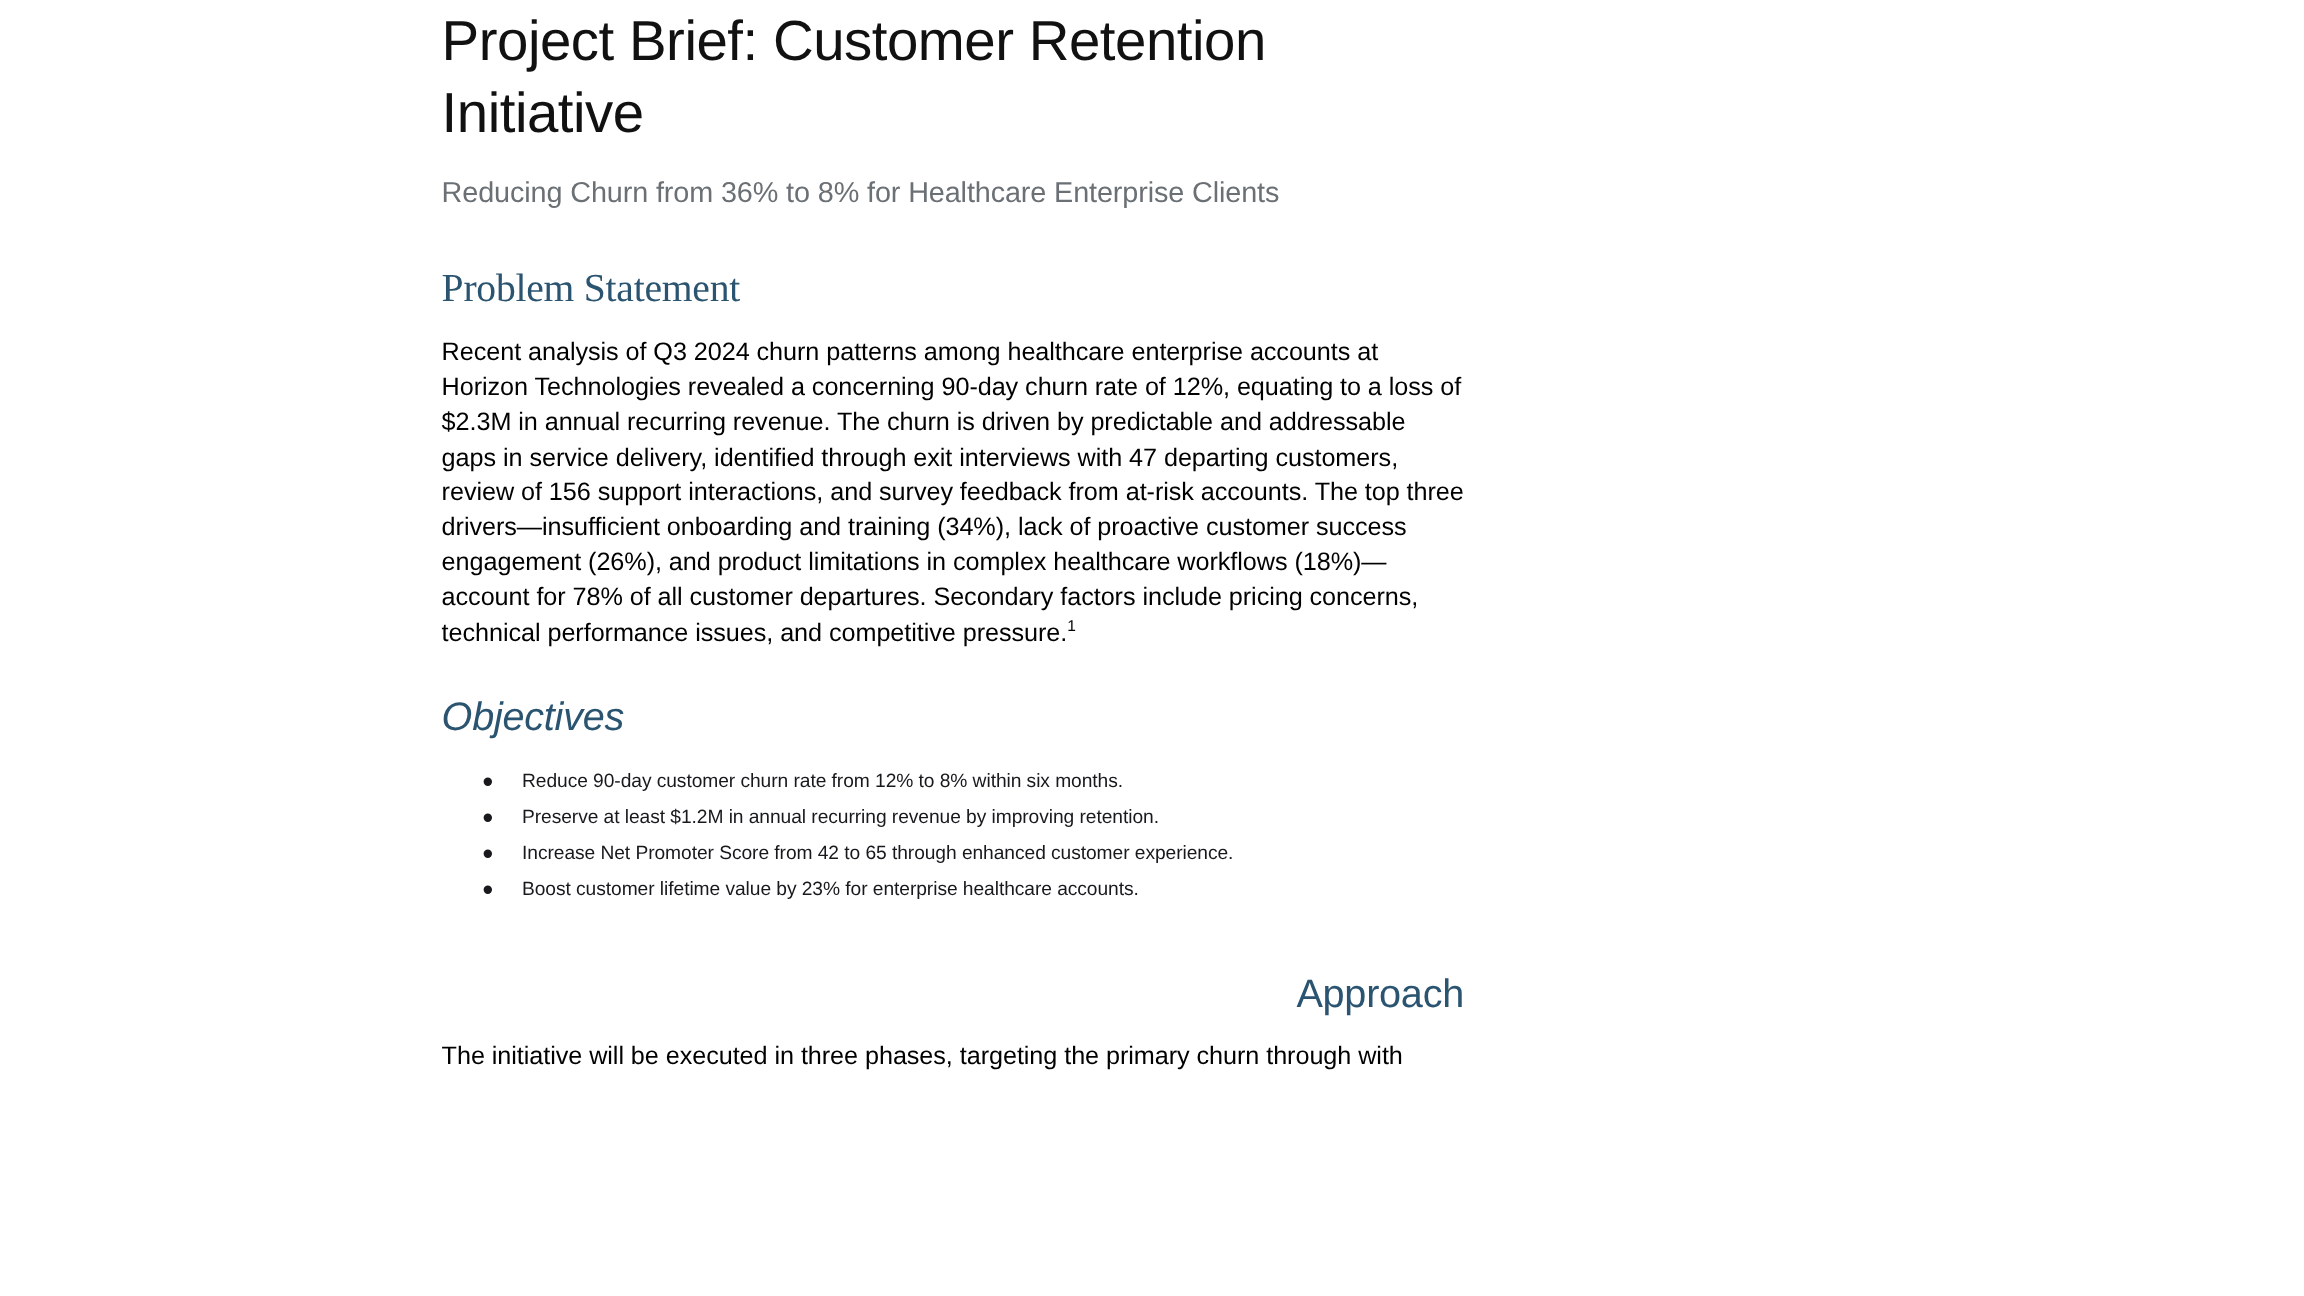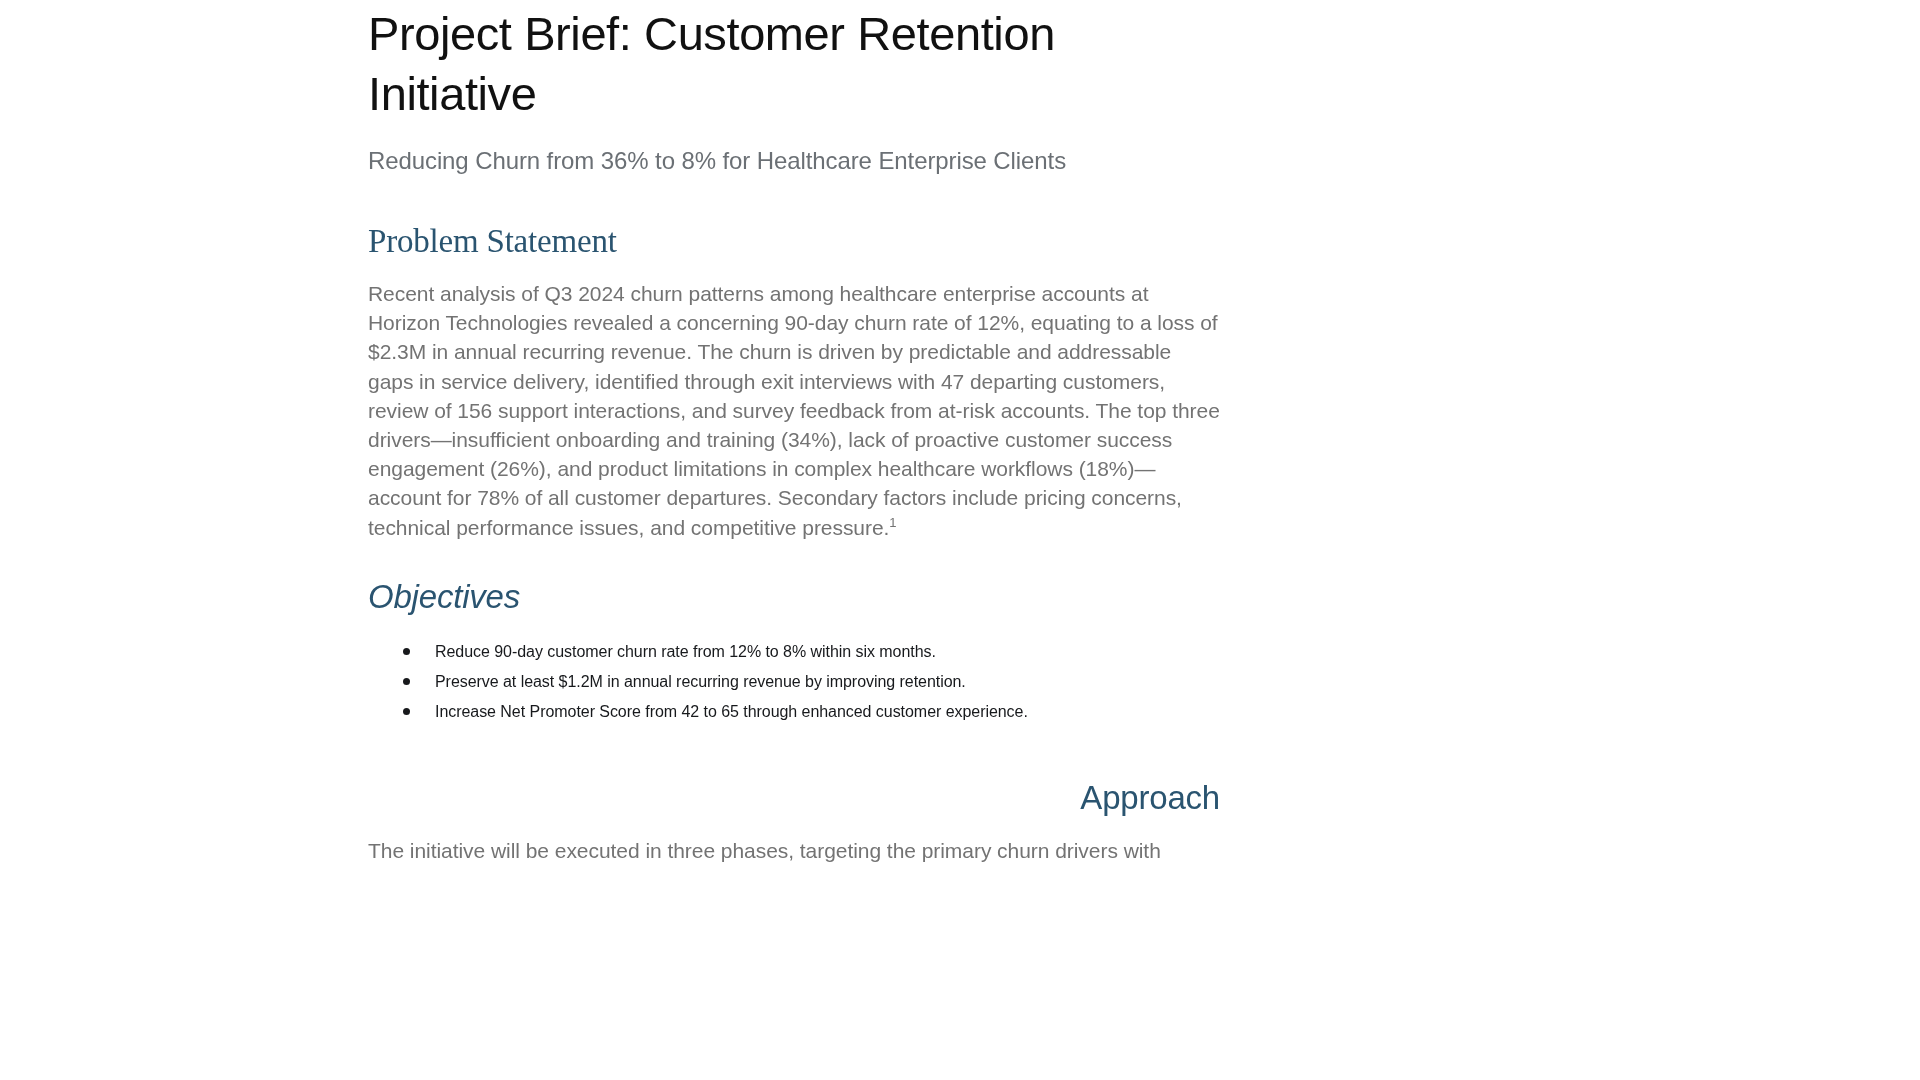--- a/index.html
+++ b/index.html
@@ -60,21 +60,21 @@
   }
 
   .h-problem { margin-top: 43px; font-family: Liberation Serif, serif; }
   .h-objectives { margin-top: 34px; font-style: italic; }
   .h-approach { margin-top: 50px; text-align: right; }
 
   .body-text {
     font-size: 21px;
     line-height: 29.2px;
     font-weight: 400;
-    color: #737373;
+    color: #000000;
     margin: 16px 0 0 0;
     letter-spacing: -0.05px;
   }
 
   .body-text.after-heading { margin-top: 17px; }
 
   .footnote-ref {
     font-size: 13px;
     vertical-align: super;
     line-height: 0;
@@ -132,20 +132,24 @@
         <span>Reduce 90-day customer churn rate from 12% to 8% within six months.</span>
       </li>
       <li>
         <span class="bullet-dot"></span>
         <span>Preserve at least $1.2M in annual recurring revenue by improving retention.</span>
       </li>
       <li>
         <span class="bullet-dot"></span>
         <span>Increase Net Promoter Score from 42 to 65 through enhanced customer experience.</span>
       </li>
+      <li>
+        <span class="bullet-dot"></span>
+        <span>Boost customer lifetime value by 23% for enterprise healthcare accounts.</span>
+      </li>
     </ul>
 
     <h2 class="section-heading h-approach">Approach</h2>
 
-    <p class="body-text approach-para">The initiative will be executed in three phases, targeting the primary churn drivers with</p>
+    <p class="body-text approach-para">The initiative will be executed in three phases, targeting the primary churn through with</p>
 
   </div>
 </div>
 
 </body></html>

